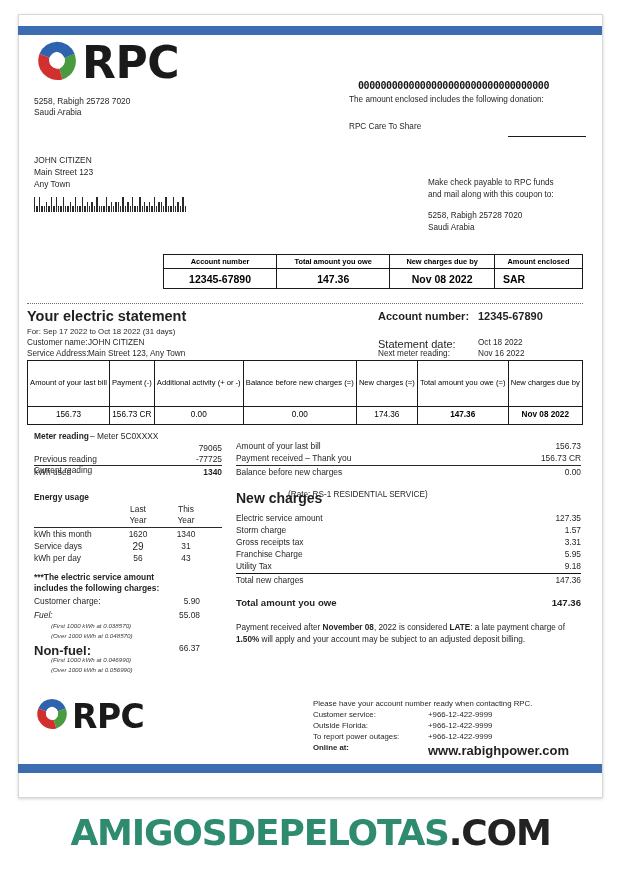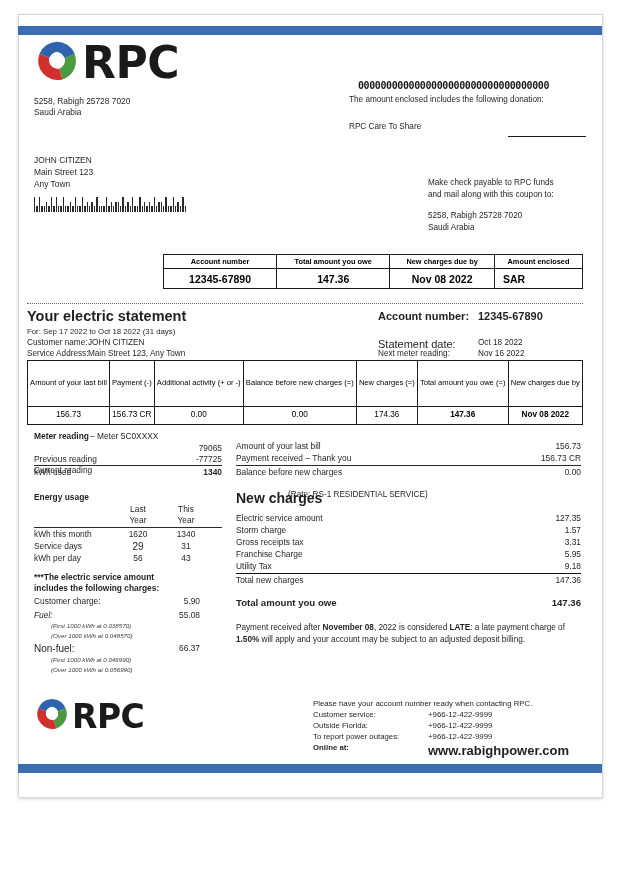--- a/index.html
+++ b/index.html
@@ -334,21 +334,21 @@
   <div class="t b" style="left:34px; top:583px; font-size:8.4px;">includes the following charges:</div>
 
   <div class="t" style="left:34px; top:596px; font-size:8.4px;">Customer charge:</div>
   <div class="t" style="left:160px; top:596px; font-size:8.4px; width:40px; text-align:right;">5.90</div>
 
   <div class="t" style="left:34px; top:610px; font-size:8.4px;font-style:italic;">Fuel:</div>
   <div class="t" style="left:160px; top:610px; font-size:8.4px; width:40px; text-align:right;">55.08</div>
   <div class="t it" style="left:51px; top:622px; font-size:6.2px; color:#3a3a3a;">(First 1000 kWh at 0.038570)</div>
   <div class="t it" style="left:51px; top:632px; font-size:6.2px; color:#3a3a3a;">(Over 1000 kWh at 0.048570)</div>
 
-  <div class="t" style="left:34px; top:643px; font-size:10px;">Non-fuel:</div>
+  <div class="t" style="left:34px; top:643px; font-size:13px;font-weight:bold;">Non-fuel:</div>
   <div class="t" style="left:160px; top:643px; font-size:8.4px; width:40px; text-align:right;">66.37</div>
   <div class="t it" style="left:51px; top:656px; font-size:6.2px; color:#3a3a3a;">(First 1000 kWh at 0.046990)</div>
   <div class="t it" style="left:51px; top:666px; font-size:6.2px; color:#3a3a3a;">(Over 1000 kWh at 0.056990)</div>
 
   <div class="t" style="left:236px; top:441px; font-size:8.4px;">Amount of your last bill</div>
   <div class="t" style="left:490px; top:441px; font-size:8.4px; width:91px; text-align:right;">156.73</div>
   <div class="t" style="left:236px; top:453px; font-size:8.4px;">Payment received – Thank you</div>
   <div class="t" style="left:490px; top:453px; font-size:8.4px; width:91px; text-align:right;">156.73 CR</div>
   <div class="rule" style="left:236px; top:465px; width:345px;"></div>
   <div class="t" style="left:236px; top:467px; font-size:8.4px;">Balance before new charges</div>
@@ -407,14 +407,17 @@
   <div class="t" style="left:428px; top:721px; font-size:7.8px;">+966-12-422-9999</div>
 
   <div class="t" style="left:313px; top:732px; font-size:7.8px;">To report power outages:</div>
   <div class="t" style="left:428px; top:732px; font-size:7.8px;">+966-12-422-9999</div>
 
   <div class="t b" style="left:313px; top:743px; font-size:7.8px;">Online at:</div>
   <div class="t b" style="left:428px; top:743px; font-size:13px;">www.rabighpower.com</div>
 
   <div class="botbar"></div>
 
+  <div class="wm">
+    <span class="g">AMIGOSDEPELOTAS</span><span class="d">.COM</span>
+  </div>
 
 </div>
 
 </body></html>

